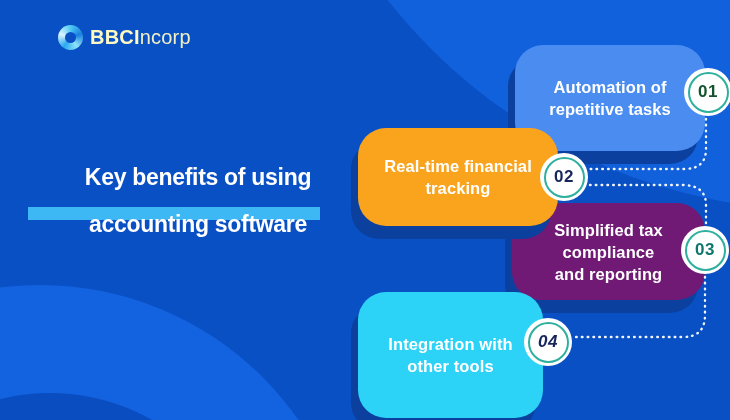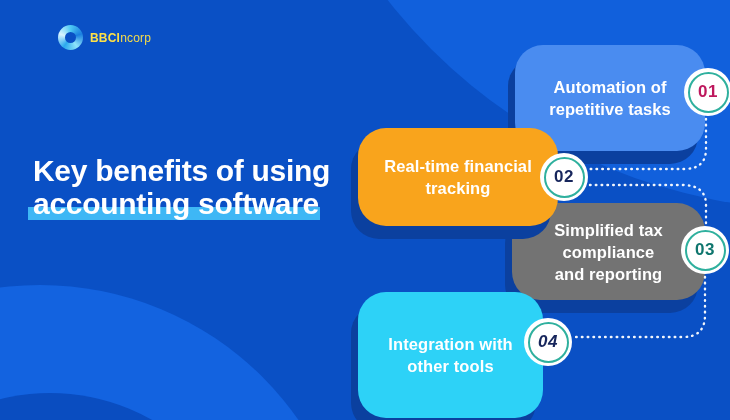--- a/index.html
+++ b/index.html
@@ -23,30 +23,30 @@
   .logo { position: absolute; left: 58px; top: 25px; display: flex; align-items: center; gap: 7px; z-index: 5; }
   .logo-icon {
     width: 25px; height: 25px; border-radius: 50%;
     background: conic-gradient(#4ec9f4, #1a7fe0, #8fe4fa, #2aa9ee, #d9f4ff, #4ec9f4);
     position: relative;
   }
   .logo-icon::after {
     content: ""; position: absolute; left: 7px; top: 7px; width: 11px; height: 11px;
     border-radius: 50%; background: #0A50C5;
   }
-  .logo-text { color: #fde047; font-size: 12px; letter-spacing: 0.2px; }
+  .logo-text { color: #fef9c3; font-size: 20px; letter-spacing: 0.2px; }
   .logo-text .bold { font-weight: bold; }
   .logo-text .light { font-weight: normal; opacity: 0.95; }
 
   
   .title-wrap { position: absolute; left: 33px; top: 154px; z-index: 5; width: 330px; }
   .title {
     position: relative; z-index: 2;
-    color: #ffffff; font-weight: bold; font-size: 30px; line-height: 33px;
-    letter-spacing: -0.3px; white-space: pre-line;
+    color: #ffffff; font-weight: bold; font-size: 23px; line-height: 47px;
+    letter-spacing: -0.3px; white-space: pre-line; text-align: center;
   }
   .title-highlight {
     position: absolute; z-index: 1;
     left: -5px; top: 53px; width: 292px; height: 13px;
   }
 
   
   .card {
     position: absolute; border-radius: 28px;
     display: flex; align-items: center; justify-content: center;
@@ -115,33 +115,33 @@
   </svg>
 
   <div class="card card-1" style="background-color: rgb(74, 140, 240);">
     <div class="card-label">Automation of
 repetitive tasks</div>
   </div>
   <div class="card card-2" style="background-color: rgb(249, 164, 28); align-items: center;">
     <div class="card-label">Real-time financial
 tracking</div>
   </div>
-  <div class="card card-3" style="background-color: #737373;">
+  <div class="card card-3" style="background-color: #701a75;">
     <div class="card-label">Simplified tax
 compliance
 and reporting</div>
   </div>
   <div class="card card-4" style="background-color: rgb(45, 210, 247);">
     <div class="card-label">Integration with
 other tools</div>
   </div>
 
   <div class="badge badge-1">
     <div class="badge-ring" style="border-color: rgb(47, 176, 158);"></div>
-    <div class="badge-number" style="color: #be185d; text-align: center;">01</div>
+    <div class="badge-number" style="color: #14532d; text-align: center;">01</div>
   </div>
   <div class="badge badge-2">
     <div class="badge-ring" style="border-color: rgb(47, 176, 158);"></div>
     <div class="badge-number" style="color: rgb(23, 38, 92);">02</div>
   </div>
   <div class="badge badge-3">
     <div class="badge-ring" style="border-color: rgb(47, 176, 158);"></div>
     <div class="badge-number" style="color: #0f766e;">03</div>
   </div>
   <div class="badge badge-4">

